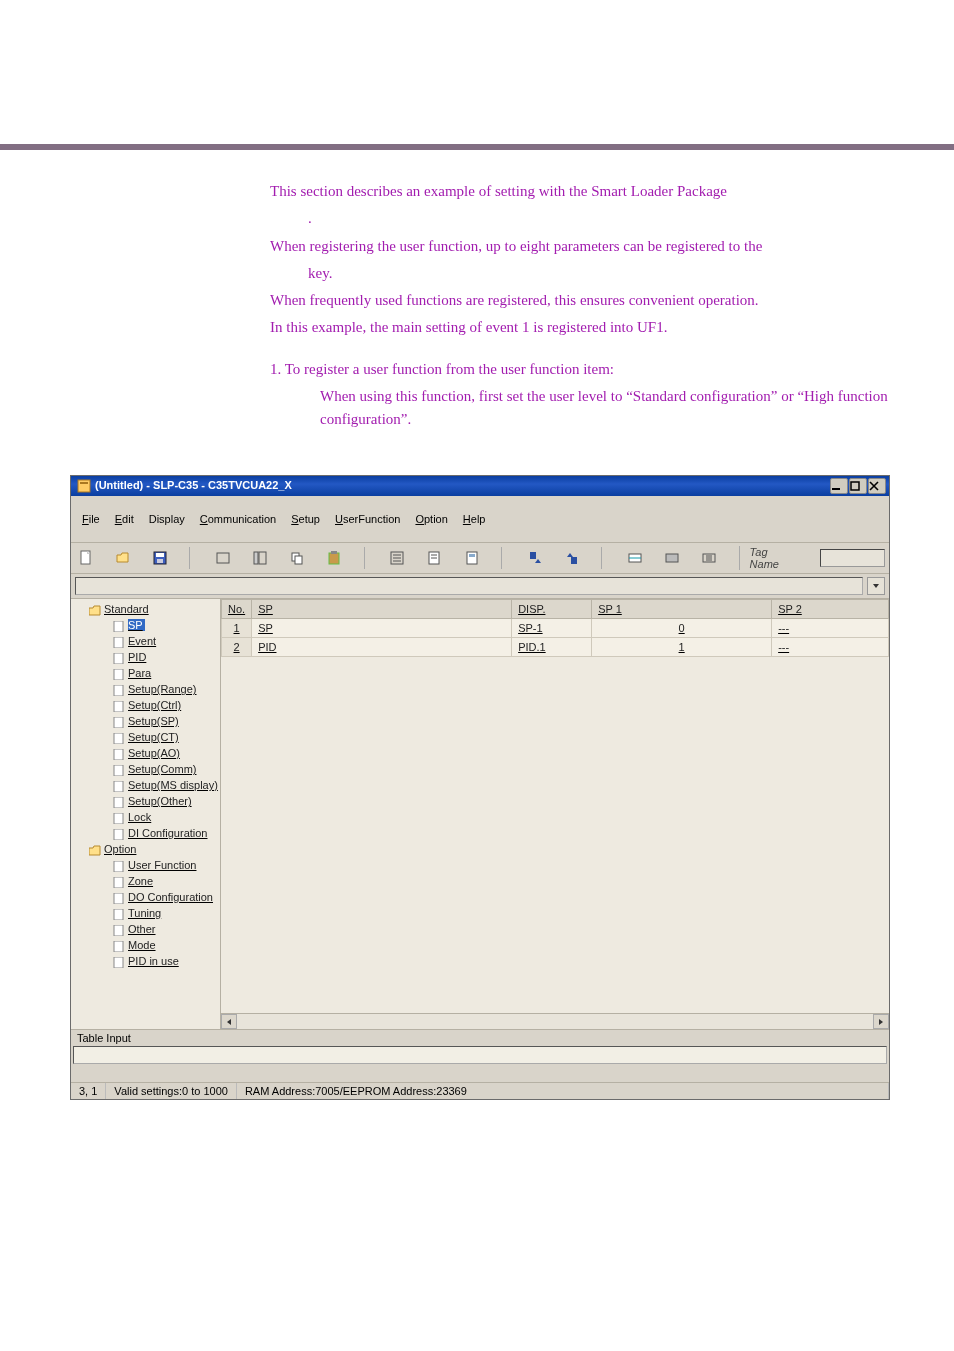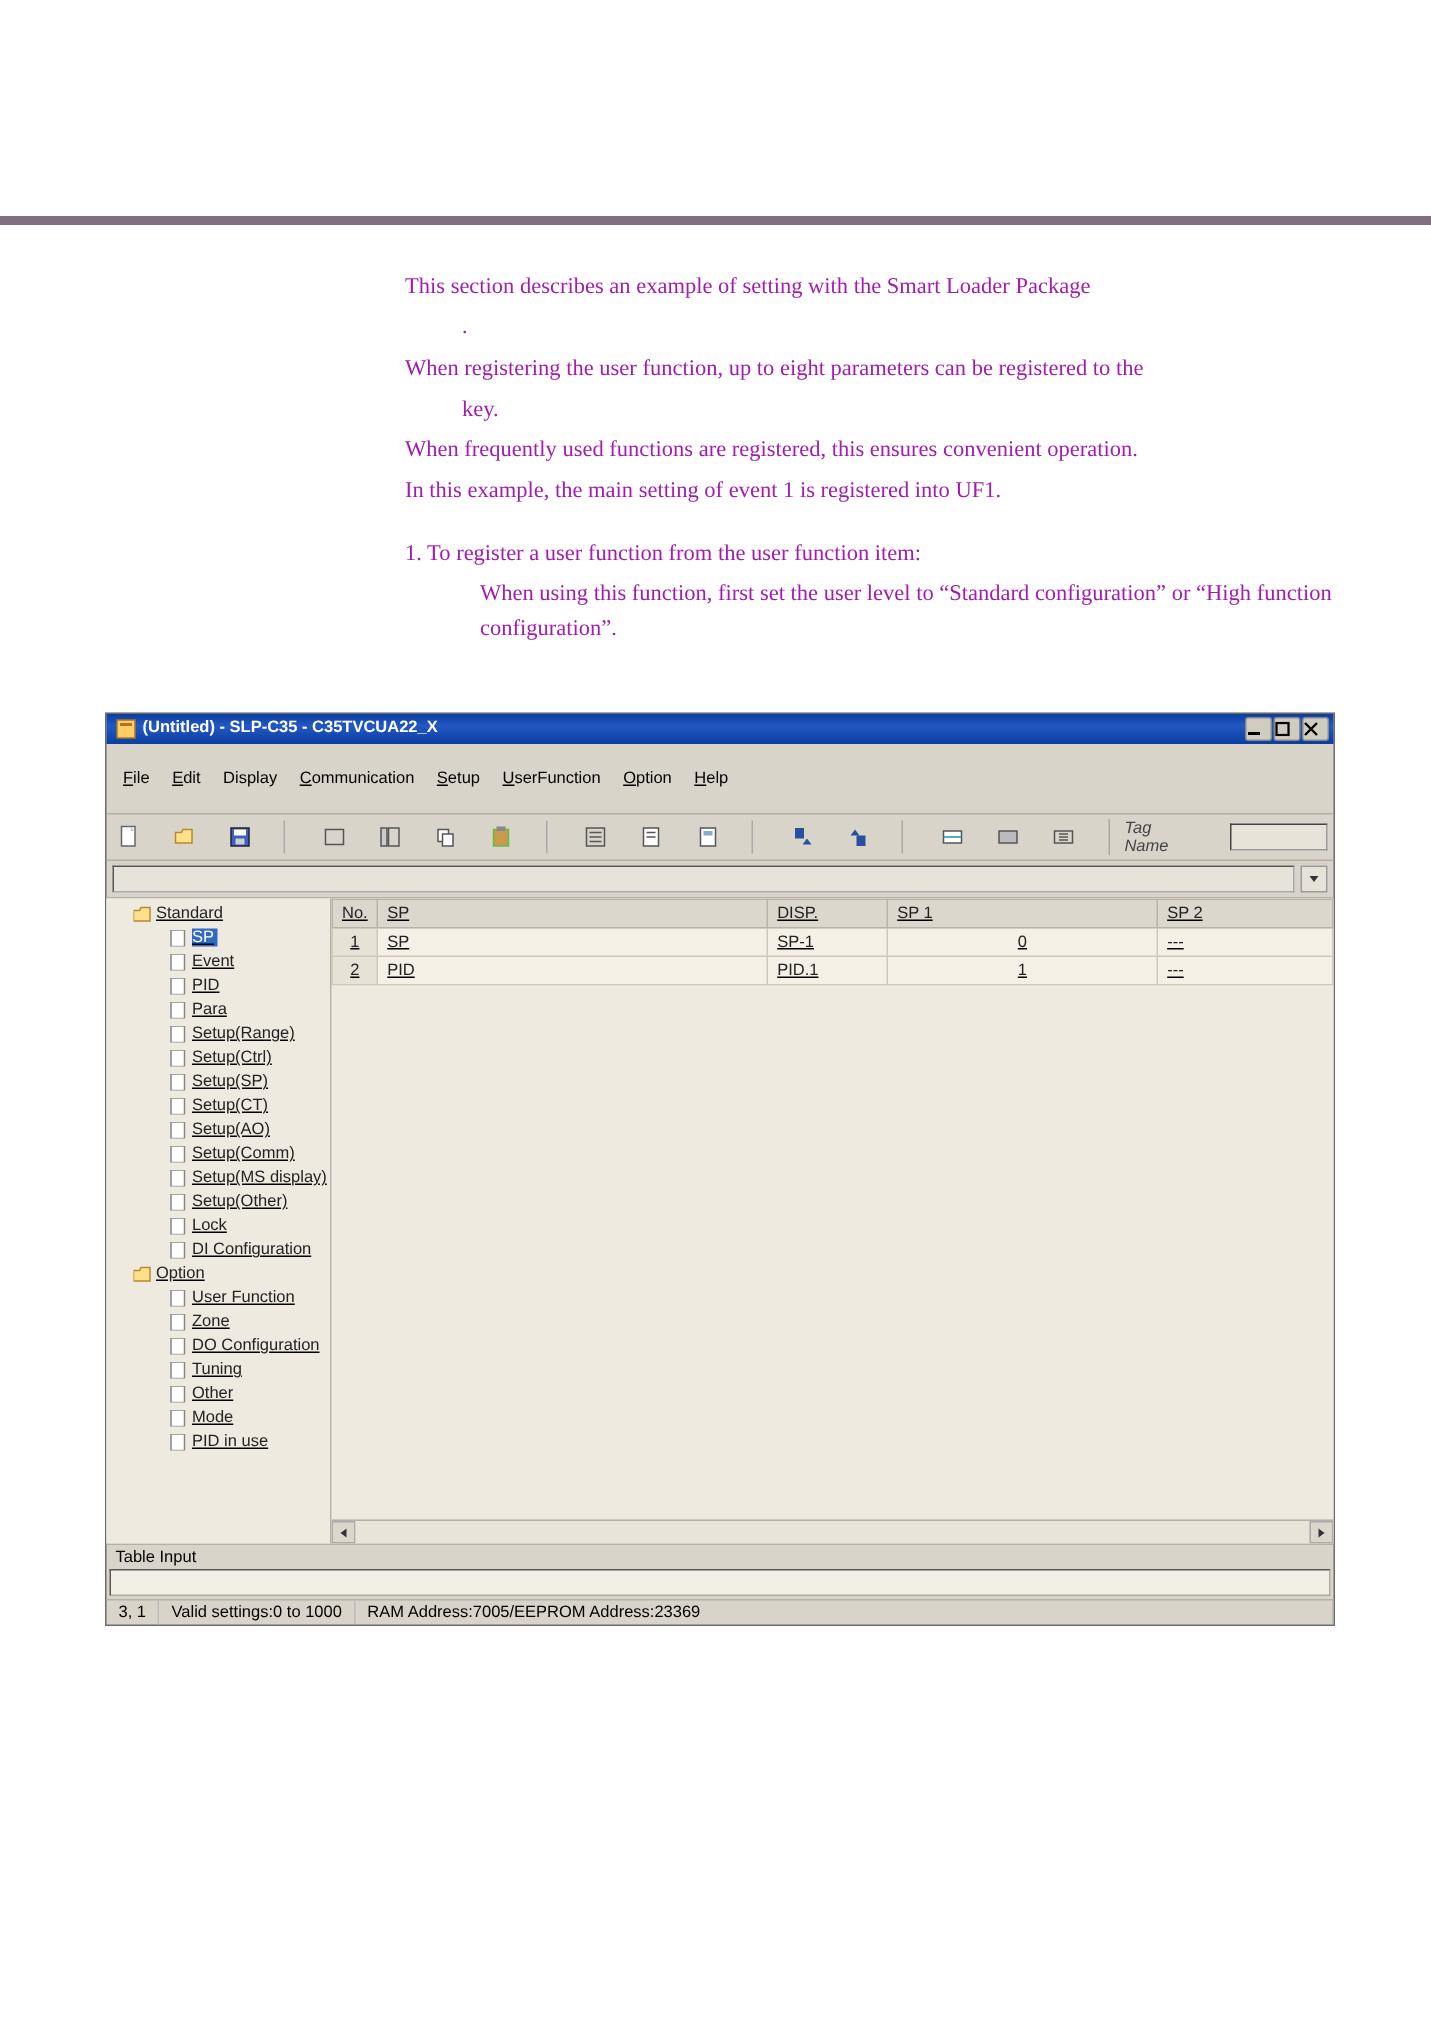--- a/index.html
+++ b/index.html
@@ -223,20 +223,21 @@
   .table-input-row .tifield {
     flex: 1;
     height: 18px;
     border: 1px inset #aaa;
     background: #f2efe5;
   }
   .statusbar {
     display: flex;
     border-top: 1px solid #b5b0a3;
     font-size: 11px;
+    margin-top: 16px;
   }
   .statusbar .cell {
     padding: 2px 8px;
     border-right: 1px inset #bbb;
     white-space: nowrap;
   }
 
   
   svg { display: block; }
 </style>

